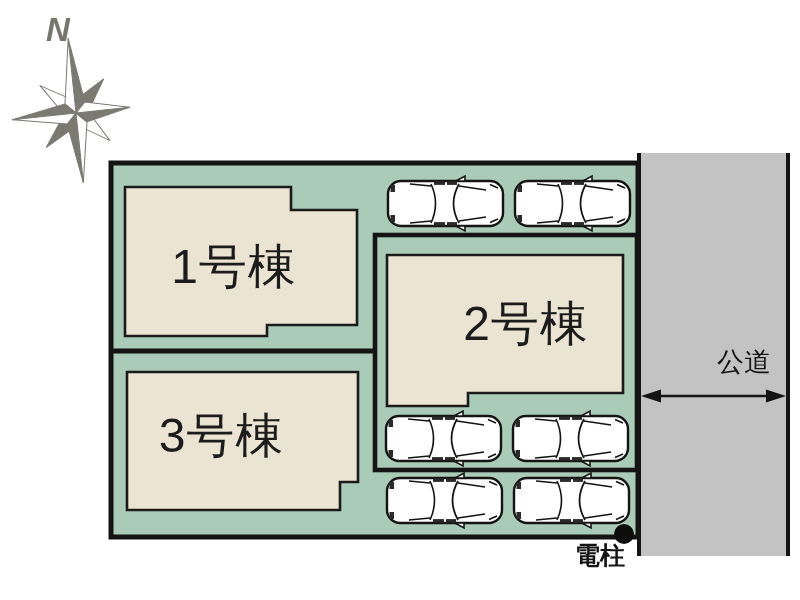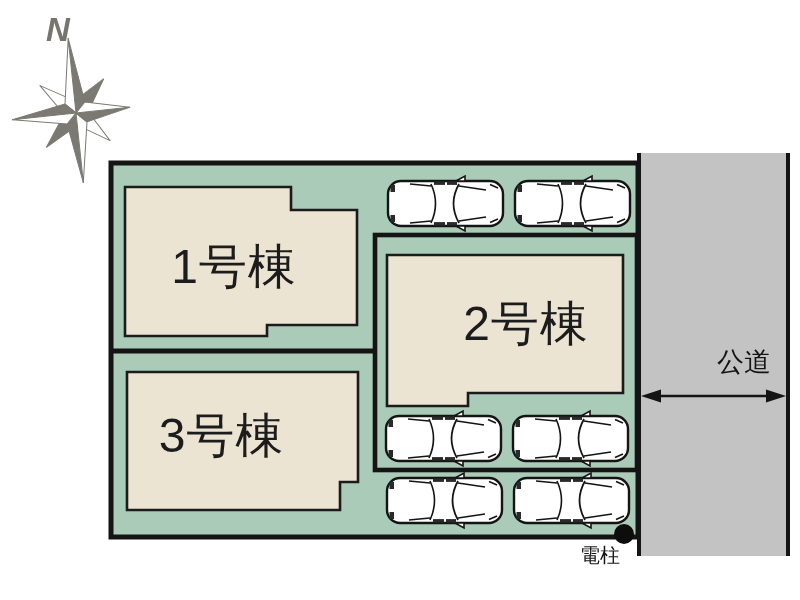--- a/index.html
+++ b/index.html
@@ -18,21 +18,21 @@
     color:#1c1c1c;
     white-space:nowrap;
     pointer-events:none;
   }
   .bldg-label { font-size:48px; font-weight:500; letter-spacing:1px; }
   .road-label {
     flex-direction:column;
     font-size:27px; font-weight:500; line-height:34px;
     color:#141414; text-align:center;
   }
-  .pole-label { font-size:20px; font-weight:400; color:#141414; }
+  .pole-label { font-size:25px; font-weight:700; color:#141414; }
 </style>
 </head>
 <body>
 
 <div class="canvas">
 
   <svg class="layer" width="800" height="600" viewBox="0 0 800 600">
 
     <defs>
 

